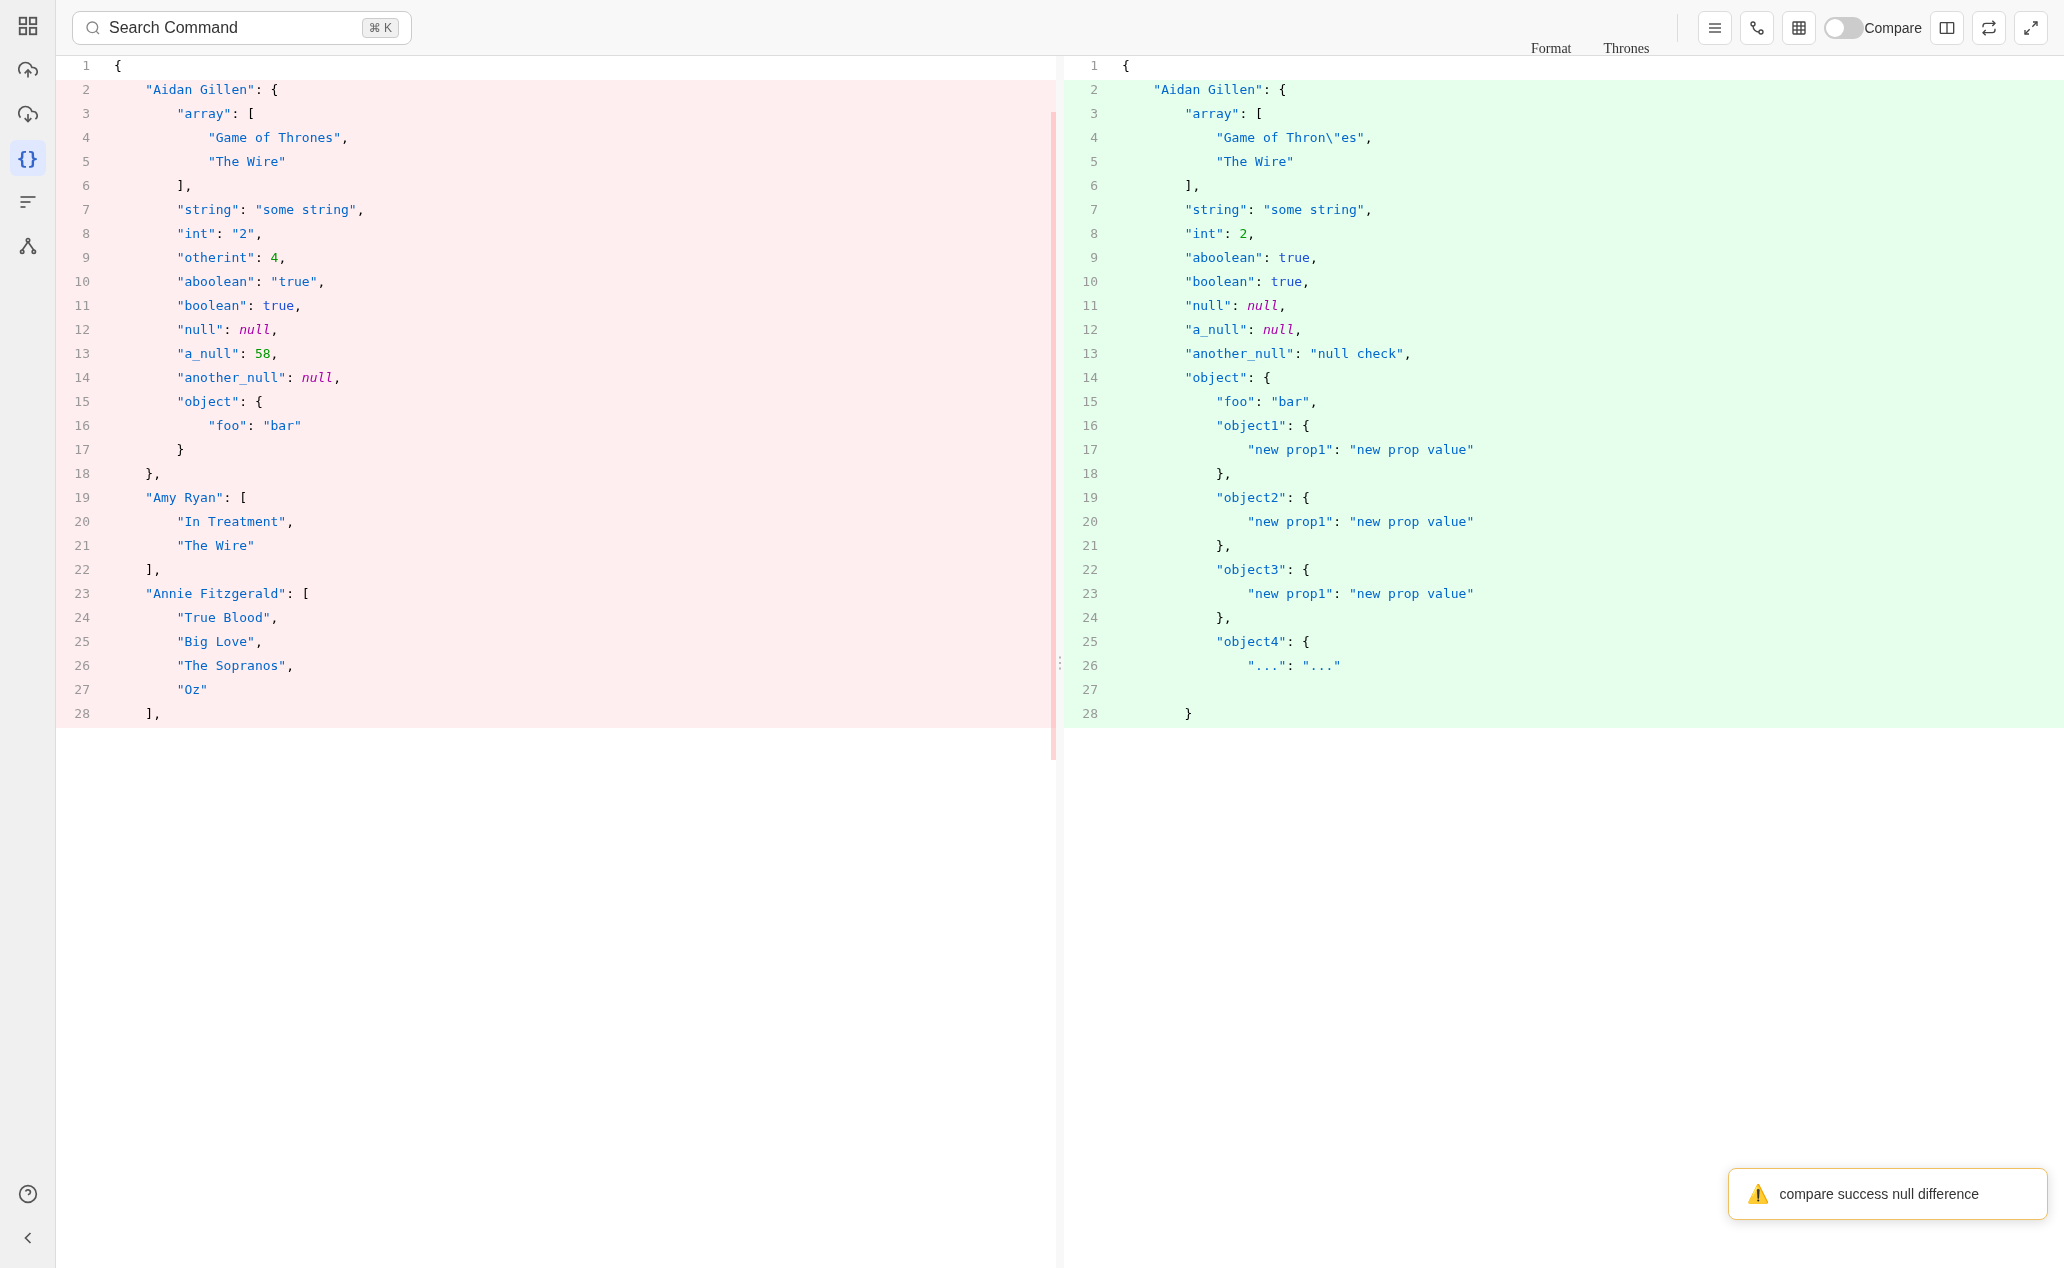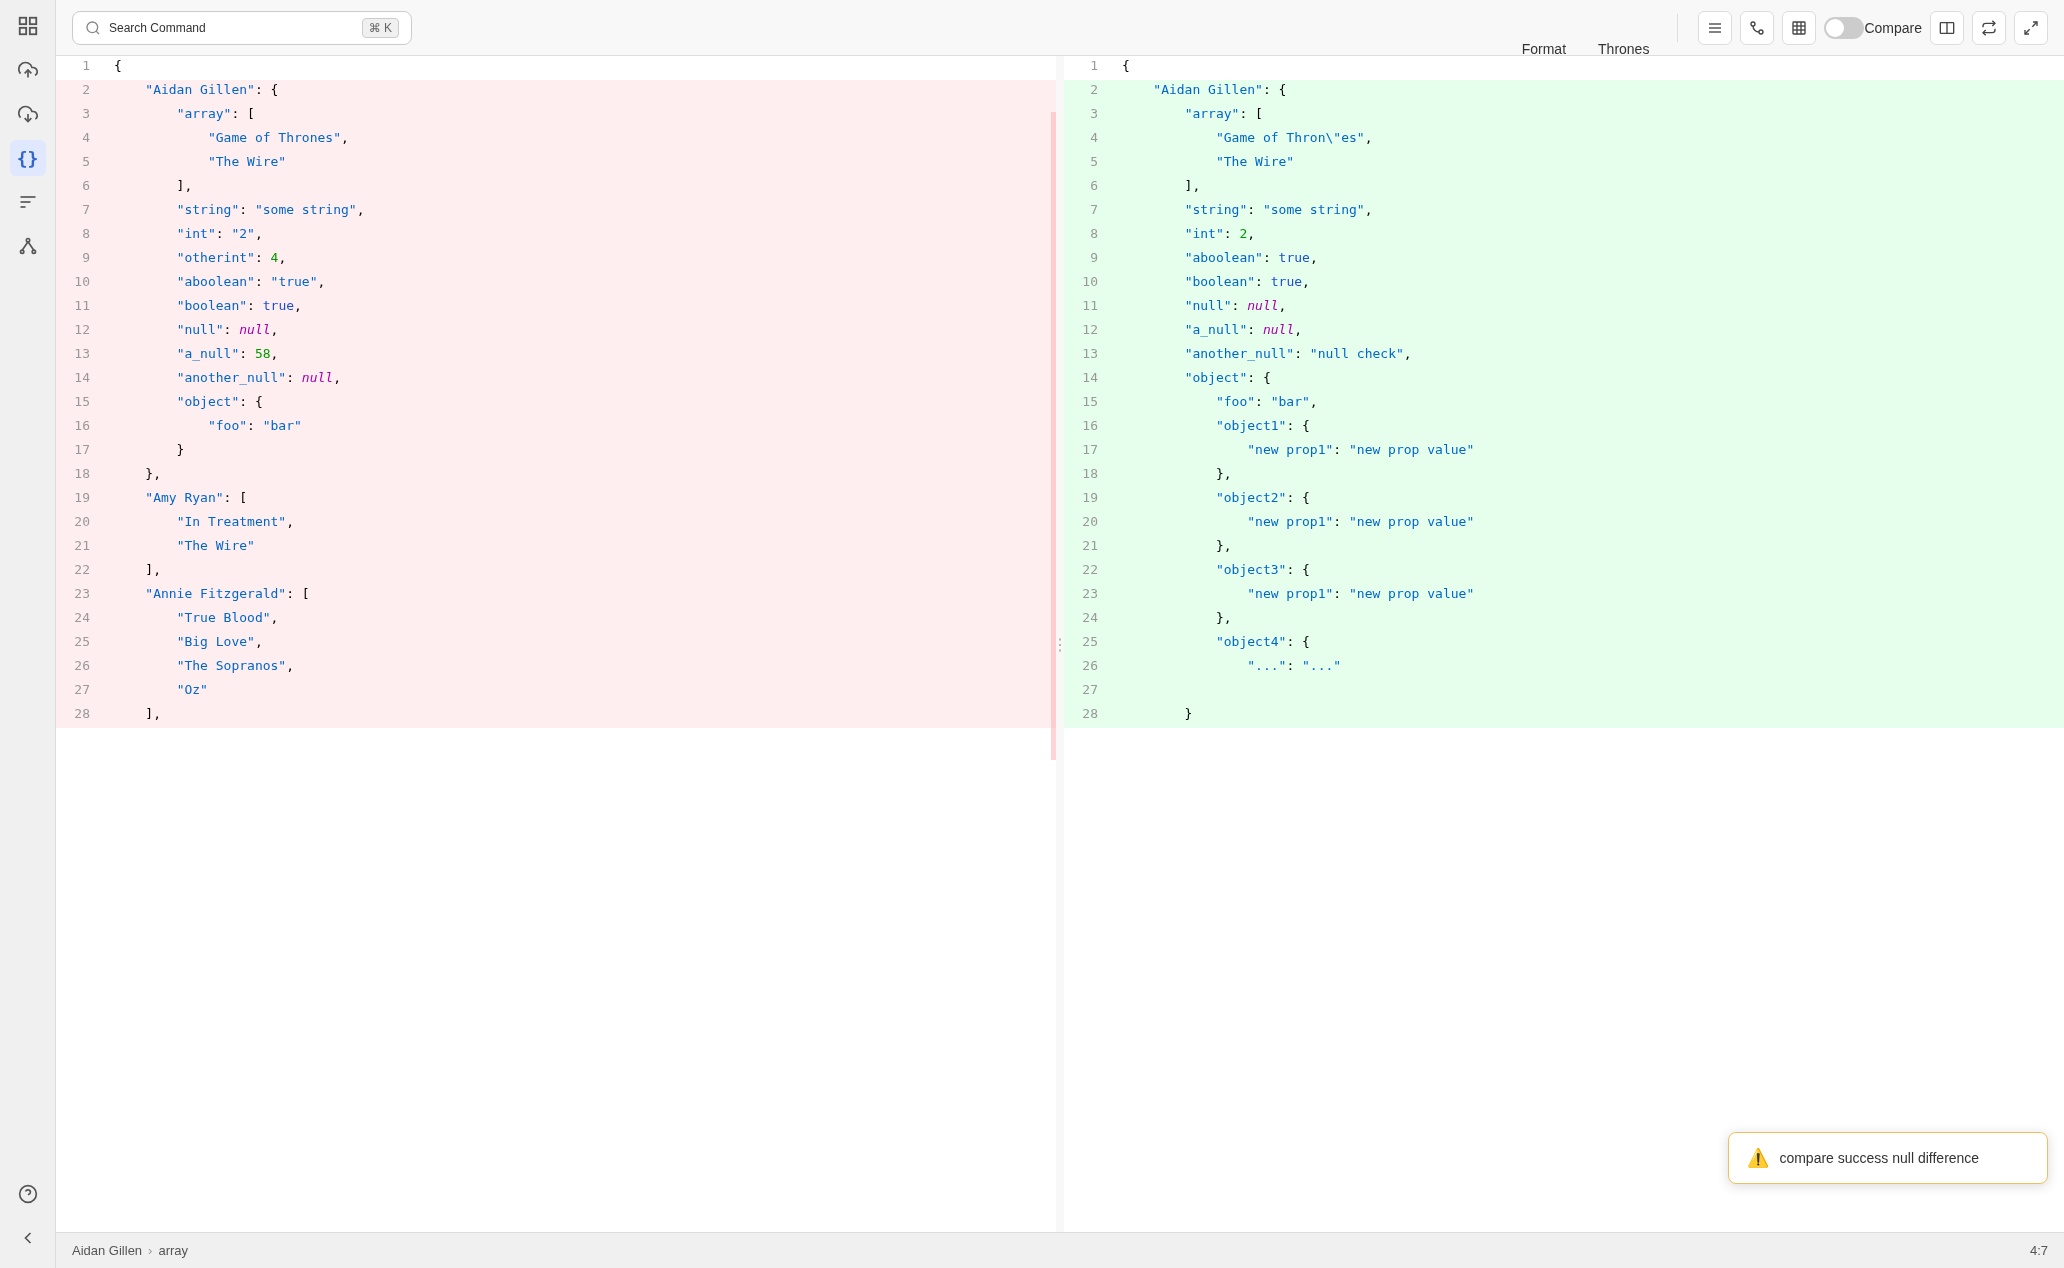--- a/index.html
+++ b/index.html
@@ -71,36 +71,36 @@
       background: #fff;
       border: 1px solid #ccc;
       border-radius: 8px;
       padding: 6px 12px;
       gap: 8px;
       width: 340px;
       cursor: pointer;
     }
     .search-bar .search-text {
       color: #333;
-      font-size: 12px;
+      font-size: 16px;
       font-family: -apple-system, sans-serif;
       flex: 1;
     }
     .search-bar .shortcut {
       background: #f0f0f0;
       border: 1px solid #ccc;
       border-radius: 4px;
       padding: 2px 6px;
       font-size: 12px;
       color: #666;
       font-family: -apple-system, sans-serif;
     }
     .toolbar-spacer { flex: 1; }
     .toolbar-btn {
-      font-family: Liberation Sans, sans-serif;
+      font-family: Liberation Serif, serif;
       font-size: 14px;
       color: #333;
       background: none;
       border: none;
       cursor: pointer;
       padding: 4px 8px;
       border-radius: 4px;
       margin-top: 42px;
     }
     .toolbar-right {
@@ -667,21 +667,13 @@
         </div>
       </div>
 
       <div class="toast">
         <span class="toast-icon">⚠️</span>
         <span>compare success null difference</span>
       </div>
     </div>
   </div>
 
-  <div class="status-bar">
-    <div class="status-breadcrumb">
-      <span>Aidan Gillen</span>
-      <span class="chevron">›</span>
-      <span>array</span>
-    </div>
-    <span class="status-position">4:7</span>
-  </div>
 </div>
 
 </body></html>

